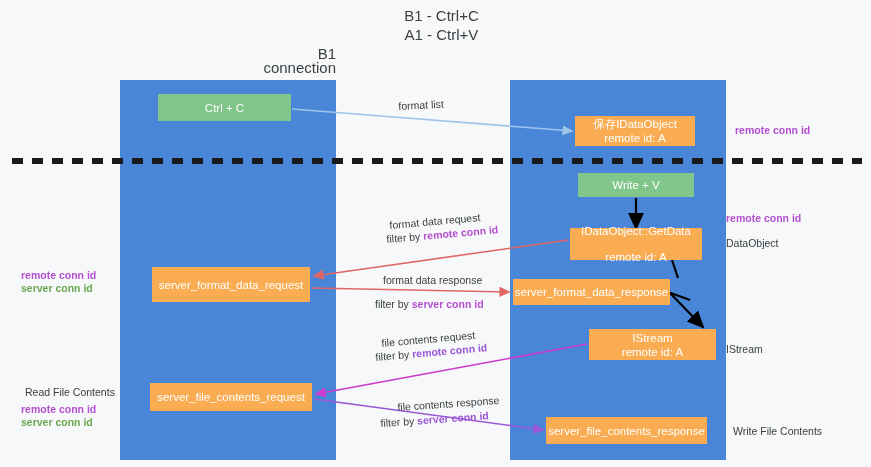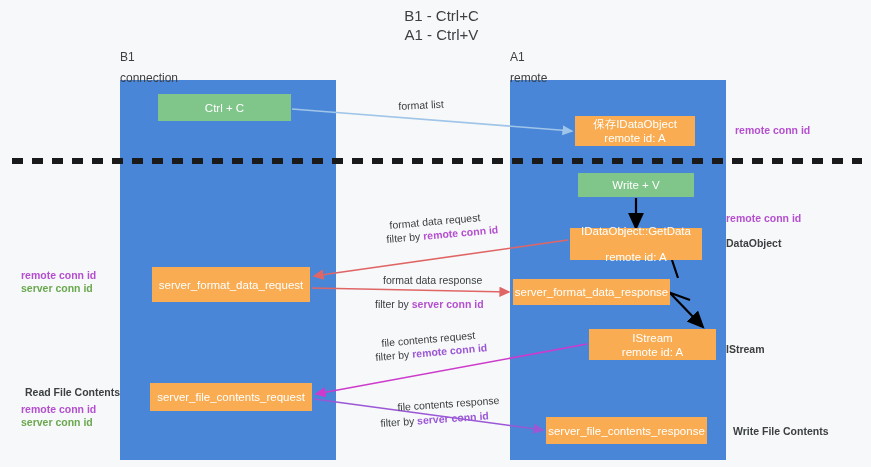--- a/index.html
+++ b/index.html
@@ -26,24 +26,24 @@
     width: 871px;
     height: 467px;
     pointer-events: none;
   }
   .lane {
     position: absolute;
     background: #4a86d8;
   }
   .lane-title {
     position: absolute;
-    text-align: left;
-    color: #3c4043;
-    font-size: 12px;
-    line-height: 21px;
+    text-align: right;
+    color: #3c4043;
+    font-size: 15px;
+    line-height: 14px;
     white-space: pre-line;
   }
   .title {
     position: absolute;
     left: 6px;
     top: 6px;
     width: 871px;
     text-align: center;
     color: #3c4043;
     font-size: 15px;
@@ -78,34 +78,32 @@
   .edge-label .hl-violet { color: #9b57d6; font-weight: bold; }
   .side-label {
     position: absolute;
     font-size: 10.5px;
     line-height: 14px;
     white-space: nowrap;
     color: #3c4043;
   }
   .side-label.purple { color: #b44fd0; font-weight: bold; }
   .side-label.green { color: #6aa84f; font-weight: bold; }
-  .plain { color: #3c4043; font-weight: bold; text-align: right; }
+  .plain { color: #3c4043; font-weight: normal; text-align: right; }
 </style>
 </head>
 <body>
 
 <div id="canvas">
 
   <div class="lane" style="left:120px; top:80px; width:216px; height:380px;"></div>
   <div class="lane" style="left:510px; top:80px; width:216px; height:380px;"></div>
 
   <div class="lane-title" style="left:120px; top:47px; width:216px;">B1
 connection</div>
-  <div class="lane-title" style="left:510px; top:47px; width:216px;">A1
-remote</div>
 
   <div class="title">B1 - Ctrl+C
 A1 - Ctrl+V</div>
 
   <svg class="layer" viewBox="0 0 871 467">
     <defs>
       <marker id="ah-lightblue" markerWidth="7" markerHeight="7" refX="6" refY="3.2" orient="auto">
         <path d="M0,0 L7,3.2 L0,6.4 z" fill="#9fc5e8"></path>
       </marker>
       <marker id="ah-red" markerWidth="7" markerHeight="7" refX="6" refY="3.2" orient="auto">

